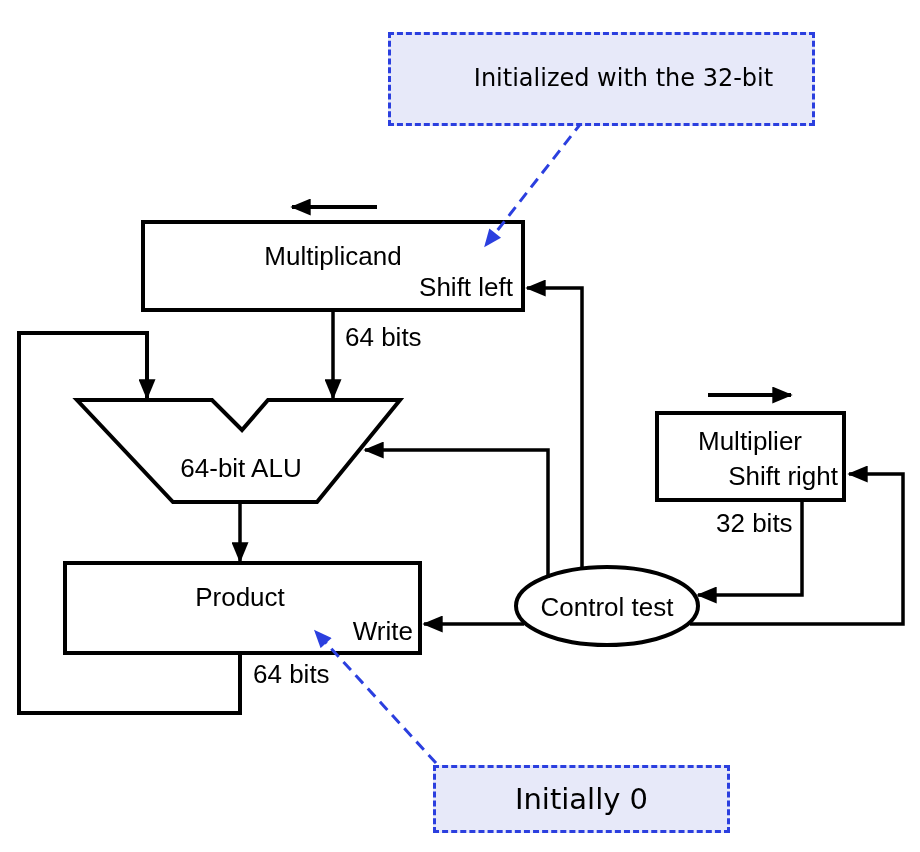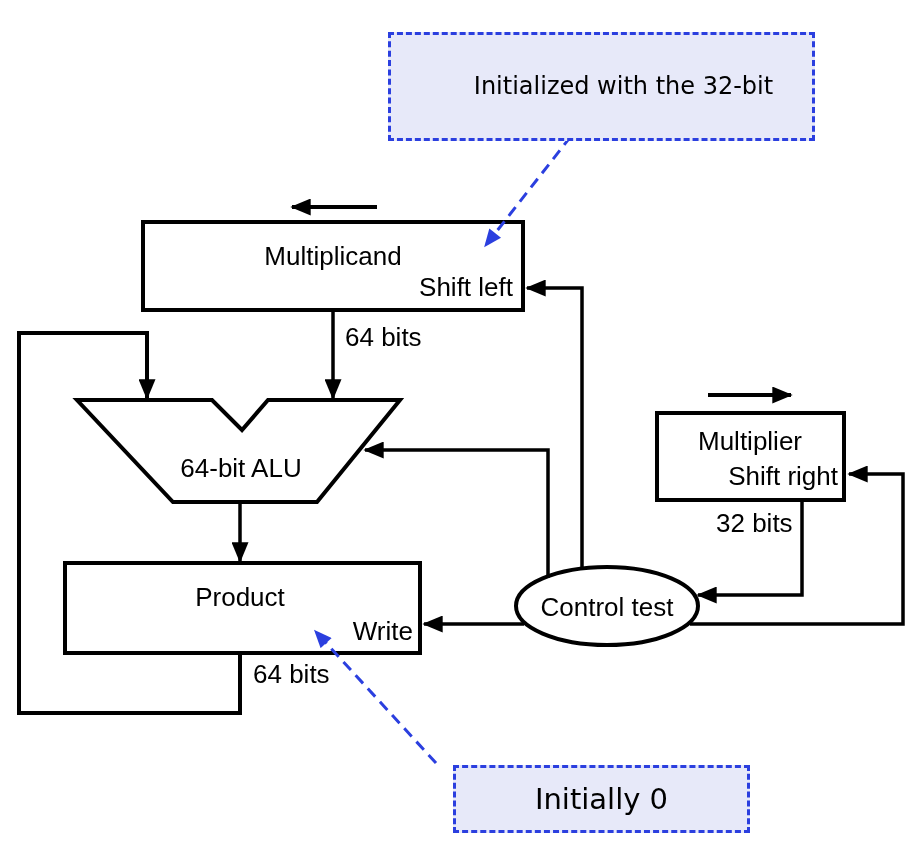--- a/index.html
+++ b/index.html
@@ -25,30 +25,29 @@
     display: flex;
     flex-direction: column;
     align-items: center;
     justify-content: center;
     text-align: center;
     color: #000000;
     font-family: "DejaVu Sans", sans-serif;
   }
   #callout-top {
     left: 388px; top: 32px;
-    width: 427px; height: 109px;
+    width: 427px; height: 94px;
     font-size: 24px;
     line-height: 1.32;
     padding-left: 44px;
   }
   #callout-bottom {
     left: 433px; top: 765px;
     width: 297px; height: 68px;
     font-size: 29px;
-    margin-left: 20px;
   }
 </style>
 </head>
 <body>
 
 <div id="stage">
 
   <svg id="diagram-svg" width="920" height="852" viewBox="0 0 920 852">
     <defs>
       <marker id="ah-black" viewBox="0 0 12 10" refX="11" refY="5" markerUnits="userSpaceOnUse" markerWidth="22" markerHeight="17" orient="auto">

